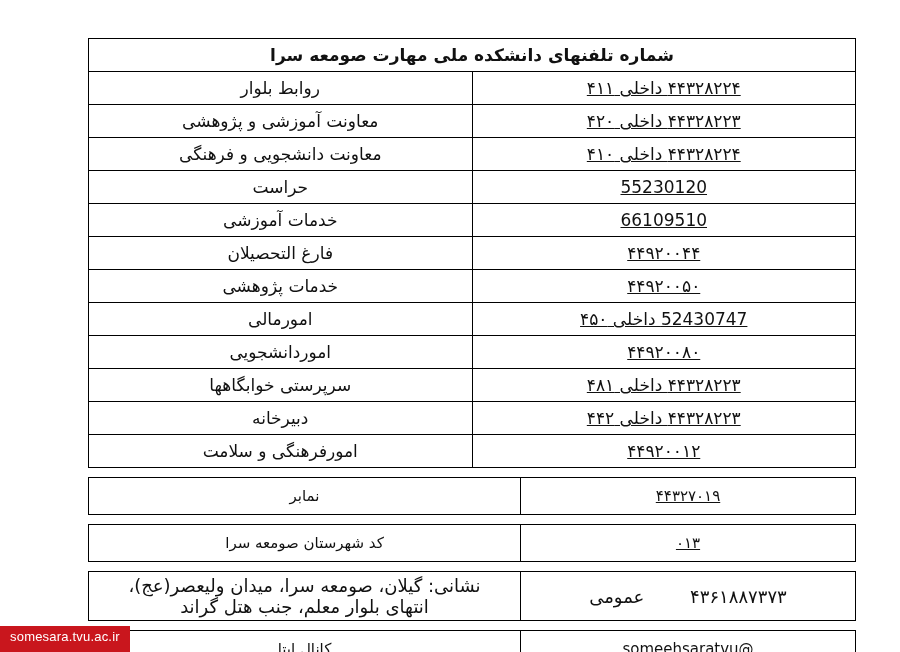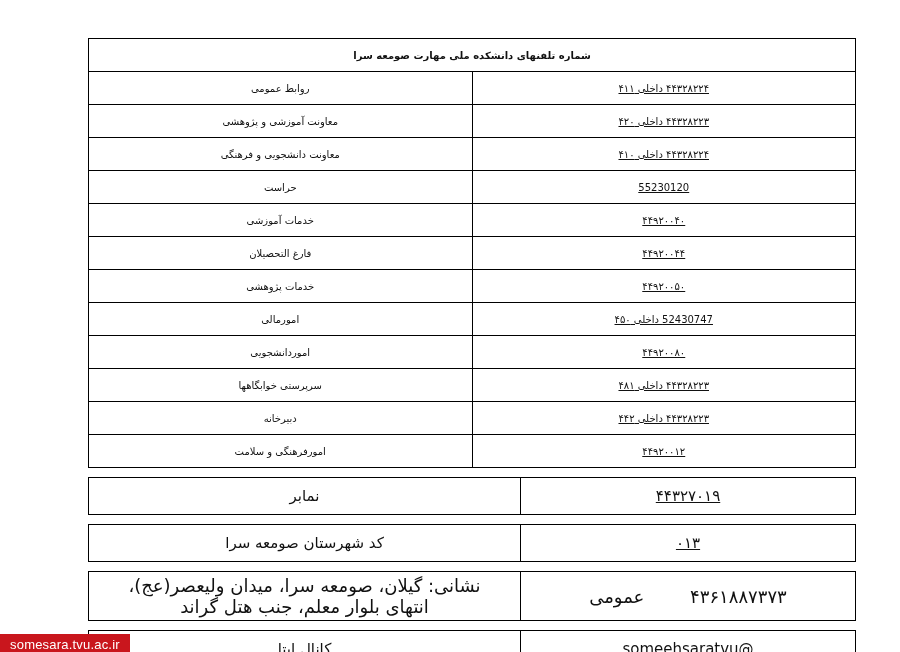--- a/index.html
+++ b/index.html
@@ -23,21 +23,21 @@
   }
   table.phone-table {
     width: 100%;
     border-collapse: collapse;
     table-layout: fixed;
   }
   table.phone-table td {
     border: 1px solid #000000;
     height: 28px;
     padding: 2px 8px;
-    font-size: 10px;
+    font-size: 17px;
     text-align: center;
     vertical-align: middle;
     line-height: 1.3;
   }
   td.title-cell {
     font-size: 22px;
     font-weight: bold;
     height: 50px;
     letter-spacing: 0px;
   }
@@ -80,54 +80,54 @@
     direction: ltr;
   }
   .footer-logo {
     position: absolute;
     left: 0;
     bottom: 0;
     background: #c9161d;
     color: #ffffff;
     font-size: 13px;
     font-family: "Liberation Sans", sans-serif;
-    padding: 3px 10px 0 10px;
+    padding: 3px 10px 8px 10px;
     letter-spacing: 0.2px;
     direction: ltr;
   }
 </style>
 </head>
 <body>
 
 <div class="sheet">
 
   <table class="phone-table">
     <tbody>
       <tr>
         <td class="title-cell" colspan="2">شماره تلفنهای  دانشکده ملی مهارت صومعه سرا</td>
       </tr>
 
       <tr>
         <td class="num-cell">۴۴۳۲۸۲۲۴  داخلی ۴۱۱</td>
-        <td class="dept-cell">روابط عمومی</td>
+        <td class="dept-cell">روابط بلوار</td>
       </tr>
       <tr>
         <td class="num-cell">۴۴۳۲۸۲۲۳ داخلی ۴۲۰</td>
         <td class="dept-cell">معاونت آموزشی و پژوهشی</td>
       </tr>
       <tr>
         <td class="num-cell">۴۴۳۲۸۲۲۴ داخلی ۴۱۰</td>
         <td class="dept-cell">معاونت دانشجویی و فرهنگی</td>
       </tr>
       <tr>
         <td class="num-cell">55230120</td>
         <td class="dept-cell">حراست</td>
       </tr>
       <tr>
-        <td class="num-cell">۴۴۹۲۰۰۴۰</td>
+        <td class="num-cell">66109510</td>
         <td class="dept-cell">خدمات آموزشی</td>
       </tr>
       <tr>
         <td class="num-cell">۴۴۹۲۰۰۴۴</td>
         <td class="dept-cell">فارغ التحصیلان</td>
       </tr>
       <tr>
         <td class="num-cell">۴۴۹۲۰۰۵۰</td>
         <td class="dept-cell">خدمات پژوهشی</td>
       </tr>

